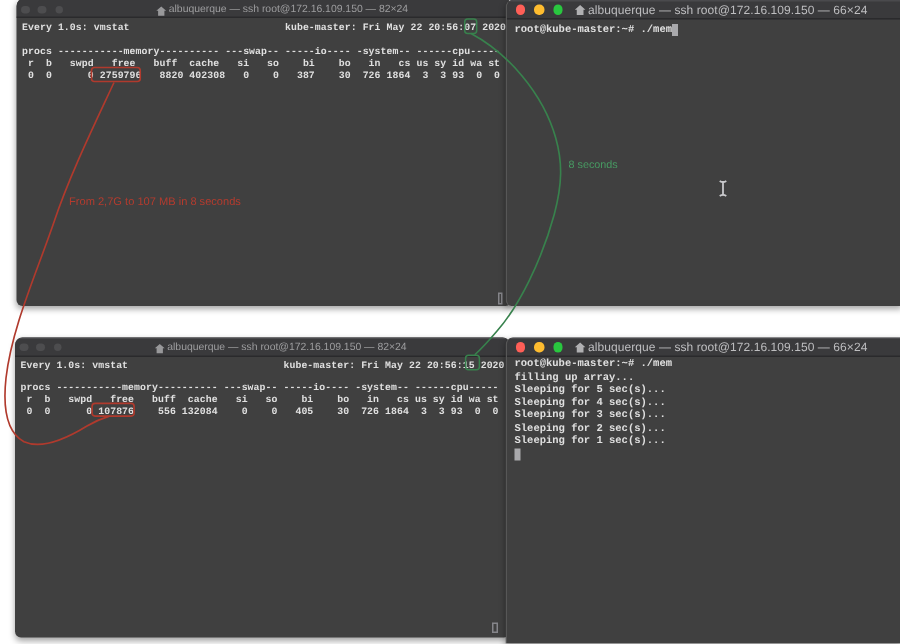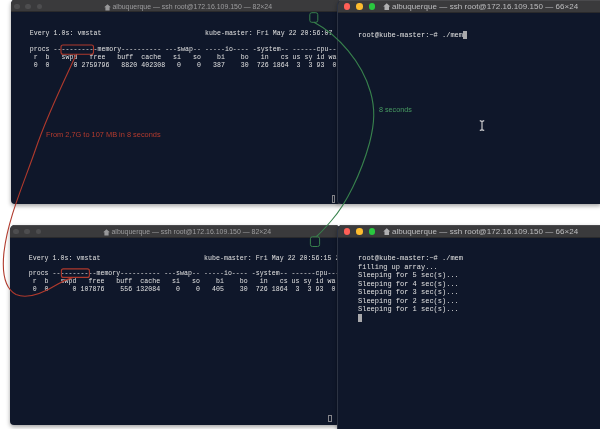--- a/index.html
+++ b/index.html
@@ -1,22 +1,22 @@
 <!DOCTYPE html>
 <html><head>
 <meta charset="utf-8">
 <style>
 html,body{margin:0;padding:0;overflow:hidden}
 body{width:600px;height:429px;background:#ffffff;overflow:hidden;position:relative;font-family:"Liberation Sans",sans-serif}
-.win{position:absolute;background:#0f172a;box-shadow:0 2px 4.5px rgba(0,0,0,0.36);will-change:transform}
+.win{position:absolute;background:#404040;box-shadow:0 2px 4.5px rgba(0,0,0,0.36);will-change:transform}
 .tbar{position:absolute;left:0;top:0;right:0;height:13px;background:#3a3a3c;border-top:1px solid #4a4a4d;border-bottom:1px solid #2a2a2c;box-sizing:border-box}
 .lt{position:absolute;border-radius:50%}
 .ttl{position:absolute;font-size:6.95px;line-height:13px;white-space:nowrap}
 .rttl{font-size:8px;letter-spacing:0.05px}
-pre{margin:16px;position:absolute;font-family:"Liberation Mono",monospace;font-weight:normal;color:#e0e0e0;white-space:pre}
+pre{margin:1px;position:absolute;font-family:"Liberation Mono",monospace;font-weight:bold;color:#e0e0e0;white-space:pre}
 .lpre{font-size:6.55px;line-height:7.9px;letter-spacing:0.055px}
 .rpre{font-size:7px;line-height:8.5px}
 .cur{background:#a9a9ac}
 svg.ov{position:absolute;left:0;top:0;z-index:30}
 </style>
 </head>
 <body>
 
 <div class="win" id="tl" style="left:11px;top:-1px;width:330px;height:205px;border-radius:5px 5px 4px 4px;overflow:hidden">
   <div class="tbar"></div>

